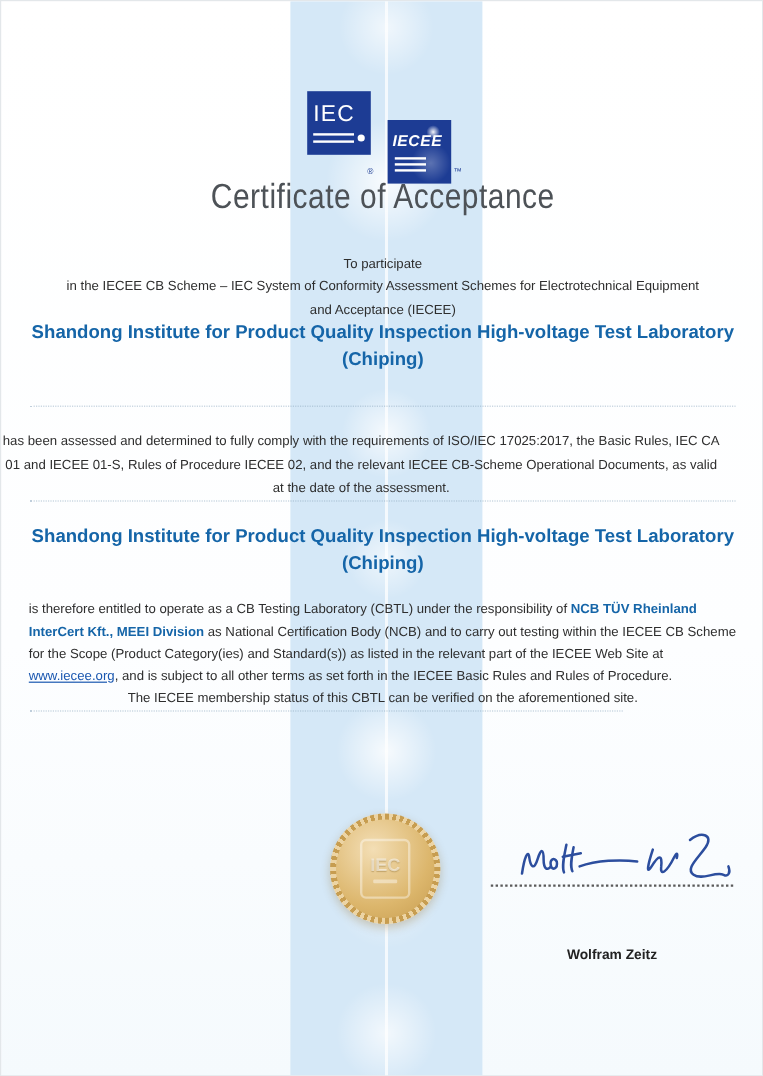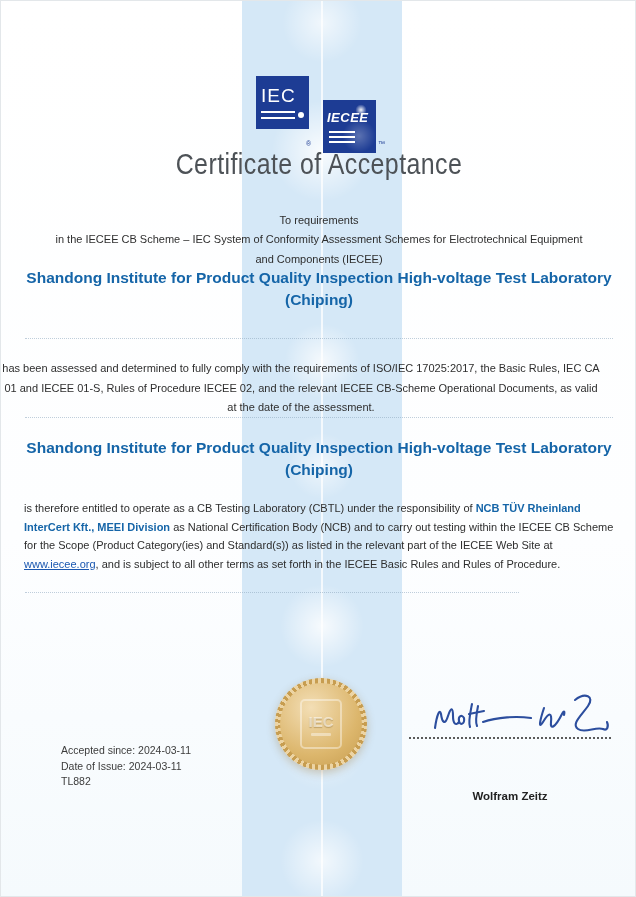--- a/index.html
+++ b/index.html
@@ -114,41 +114,42 @@
     <span class="txt">IECEE</span>
     <span class="l1"></span>
     <span class="l2"></span>
     <span class="l3"></span>
   </div>
   <span class="mark mark-r">®</span>
   <span class="mark mark-tm">™</span>
 
   <div class="abs center title">Certificate of Acceptance</div>
 
-  <div class="abs center small to-participate">To requirements</div>
-  <div class="abs small intro">in the IECEE CB Scheme – IEC System of Conformity Assessment Schemes for Electrotechnical Equipment and Components (IECEE)</div>
+  <div class="abs center small to-participate">To participate</div>
+  <div class="abs small intro">in the IECEE CB Scheme – IEC System of Conformity Assessment Schemes for Electrotechnical Equipment and Acceptance (IECEE)</div>
 
   <div class="abs center lab-name lab1">
     <div>Shandong Institute for Product Quality Inspection High-voltage Test Laboratory</div>
     <div>(Chiping)</div>
   </div>
 
   <div class="divider div1"></div>
 
   <div class="abs small p1">has been assessed and determined to fully comply with the requirements of ISO/IEC 17025:2017, the Basic Rules, IEC CA 01 and IECEE 01-S, Rules of Procedure IECEE 02, and the relevant IECEE CB-Scheme Operational Documents, as valid at the date of the assessment.</div>
 
   <div class="divider div2"></div>
 
   <div class="abs center lab-name lab2">
     <div>Shandong Institute for Product Quality Inspection High-voltage Test Laboratory</div>
     <div>(Chiping)</div>
   </div>
 
   <div class="abs p2"><span>is therefore entitled to operate as a CB Testing Laboratory (CBTL)  under the responsibility of </span><span class="ncb-bold">NCB TÜV Rheinland InterCert Kft., MEEI Division</span><span> as National Certification Body (NCB) and to carry out testing within the IECEE CB Scheme for the Scope (Product Category(ies) and Standard(s)) as listed in the relevant part of the IECEE Web Site at </span><a class="site-link">www.iecee.org</a><span>, and is subject to all other terms as set forth in the IECEE Basic Rules and Rules of Procedure.</span></div>
 
+  <div class="abs center small membership">The IECEE membership status of this CBTL can be verified on the aforementioned site.</div>
 
   <div class="divider div3"></div>
 
   <div class="seal">
     <div class="seal-inner">
       <div class="seal-mark">
         <span>IEC</span>
         <span class="bar"></span>
       </div>
     </div>
@@ -162,19 +163,14 @@
       <path d="M53 21 C 51 31, 50 37, 52 41"></path>
       <path d="M44 29 L 59 26"></path>
       <path d="M58 37 C 72 32, 92 31, 106 33"></path>
       <path d="M119 23 C 115 35, 113 45, 118 37 C 124 27, 127 27, 126 37 C 125 45, 130 43, 137 29 C 139 25, 140 26, 139 30"></path>
       <path d="M150 15 C 160 7, 170 11, 163 21 C 156 31, 146 39, 153 44 C 160 49, 171 41, 178 44 C 182 46, 184 42, 182 37"></path>
     </g>
   </svg>
   <div class="sig-line"></div>
   <div class="signer-name">Wolfram Zeitz</div>
 
-  <div class="footer-left">
-    <div>Accepted since: 2024-03-11</div>
-    <div>Date of Issue: 2024-03-11</div>
-    <div>TL882</div>
-  </div>
 
 </div>
 
 </body></html>

